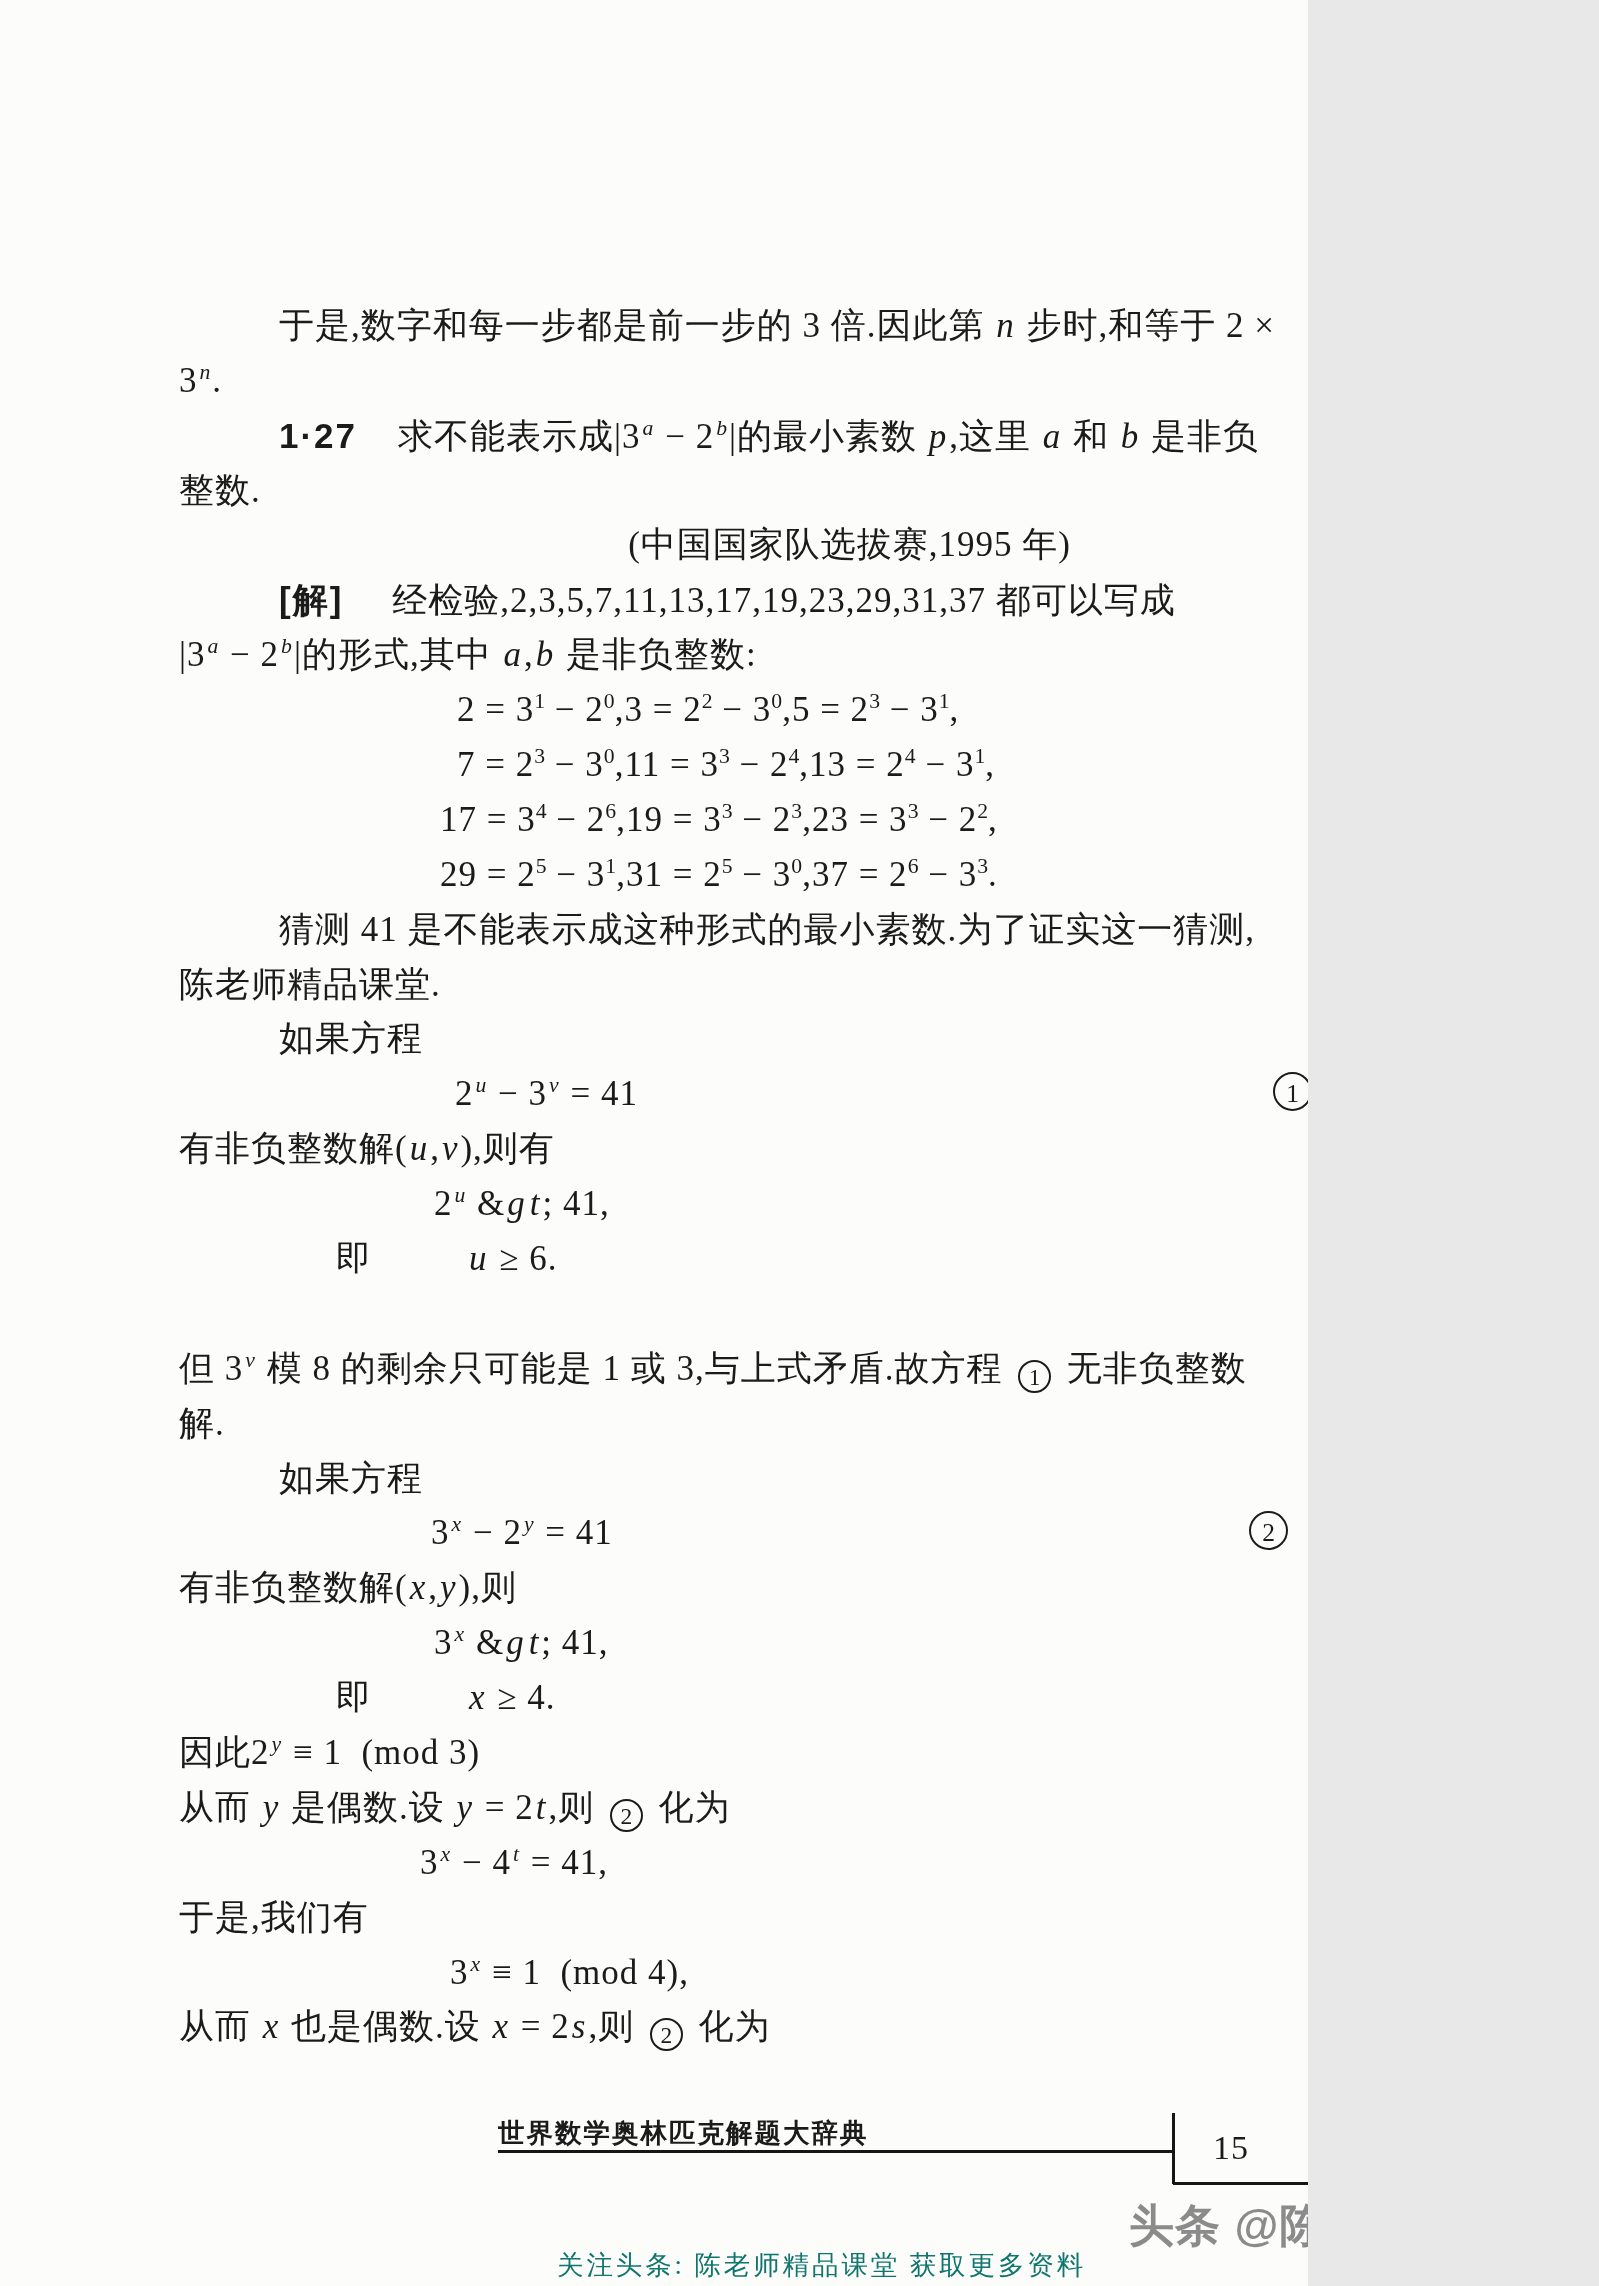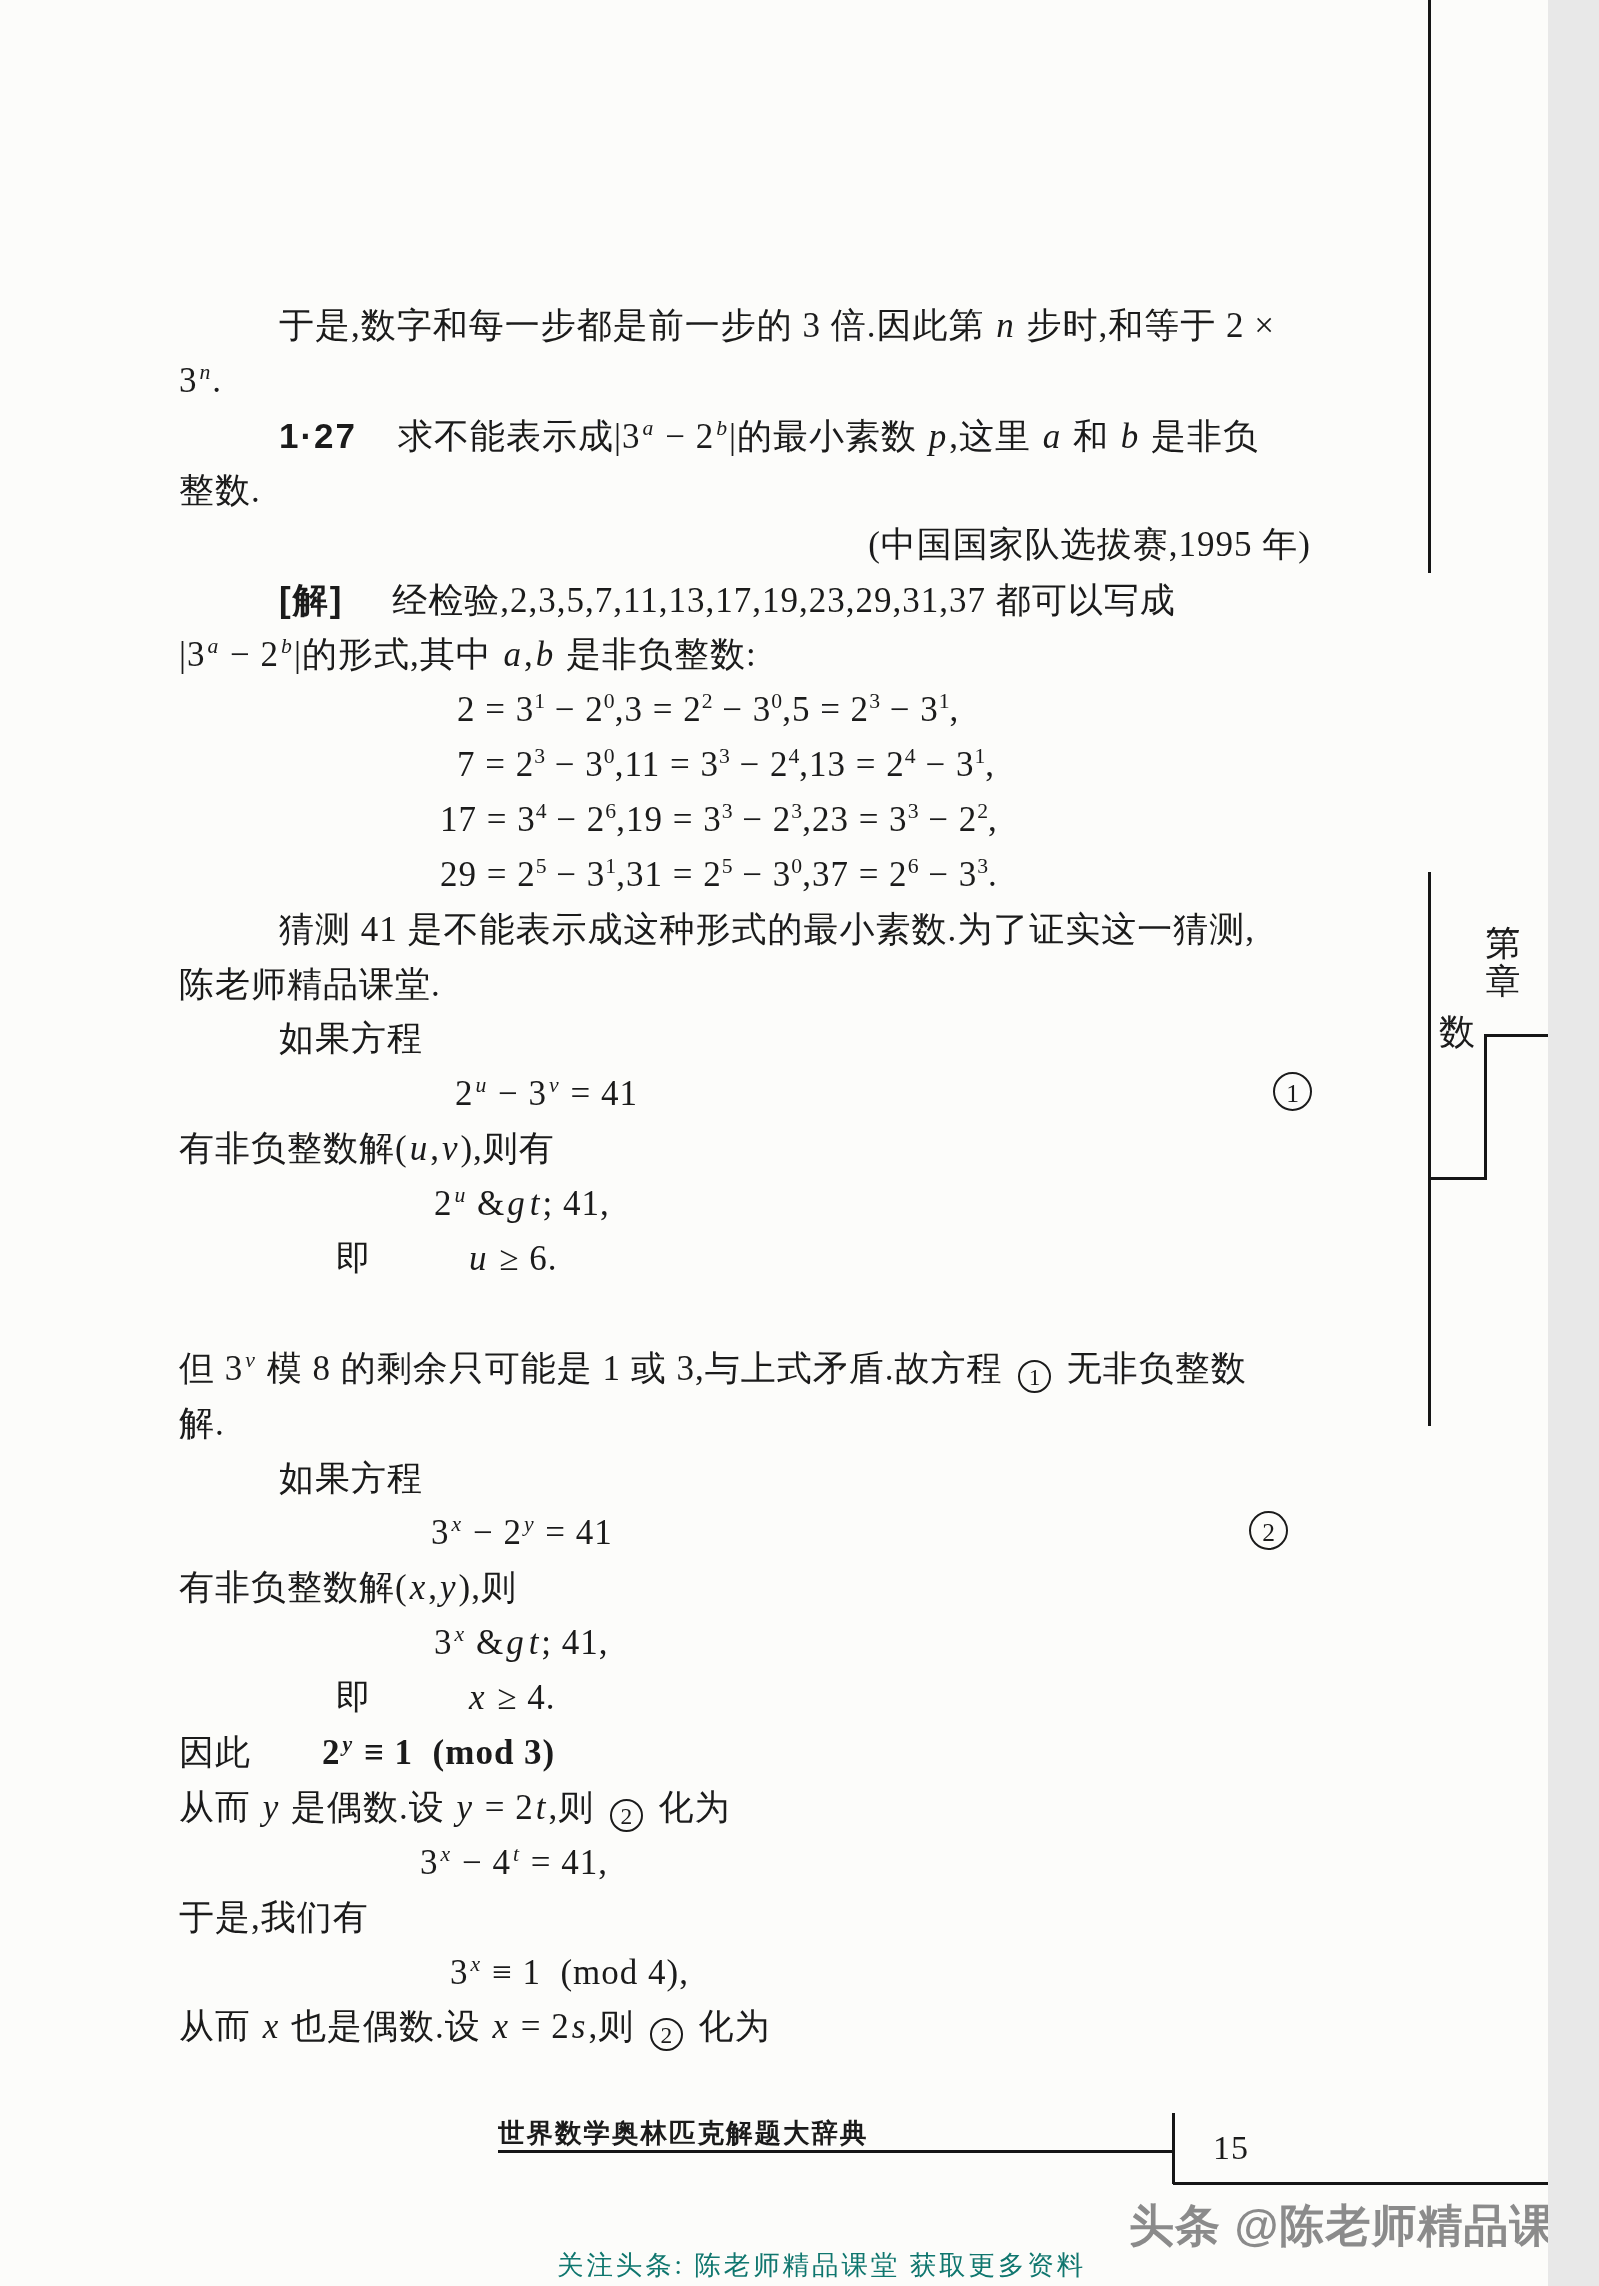--- a/index.html
+++ b/index.html
@@ -1,18 +1,18 @@
 <!DOCTYPE html>
 <html><head>
 <meta charset="utf-8">
 <style>
   html,body{margin:0;padding:0;background:#e8e8e8;}
   .page{
     position:relative;
-    width:1548px;height:2287px;
+    width:1308px;height:2287px;
     background:#fcfcfa;
     overflow:hidden;
     font-family:"Liberation Serif","DejaVu Serif",serif;
     color:#1b1b1b;
   }
   .line{
     position:absolute;
     left:179px;
     height:53px;line-height:53px;
     font-size:35px;
@@ -55,21 +55,21 @@
   .l25{top:1616px;left:434px;}
   .l26{top:1671px;left:336px;}
   .l27{top:1726px;}
   .l28{top:1781px;}
   .l29{top:1836px;left:420px;}
   .l30{top:1891px;}
   .l31{top:1946px;left:442px;margin-left:8px;}
   .l32{top:2000px;}
   .l18 .expr{margin-left:95px;}
   .l26 .expr{margin-left:95px;}
-  .l27 .expr{margin-left:71px;font-weight:bold;}
+  .l27 .expr{}
   
   .eqno{
     position:absolute;left:818px;top:4.9px;
     width:39px;height:39px;line-height:39px;
     border:2.5px solid #1b1b1b;border-radius:50%;
     text-align:center;font-size:25.5px;letter-spacing:0;
     box-sizing:border-box;
   }
   
   .circ{

